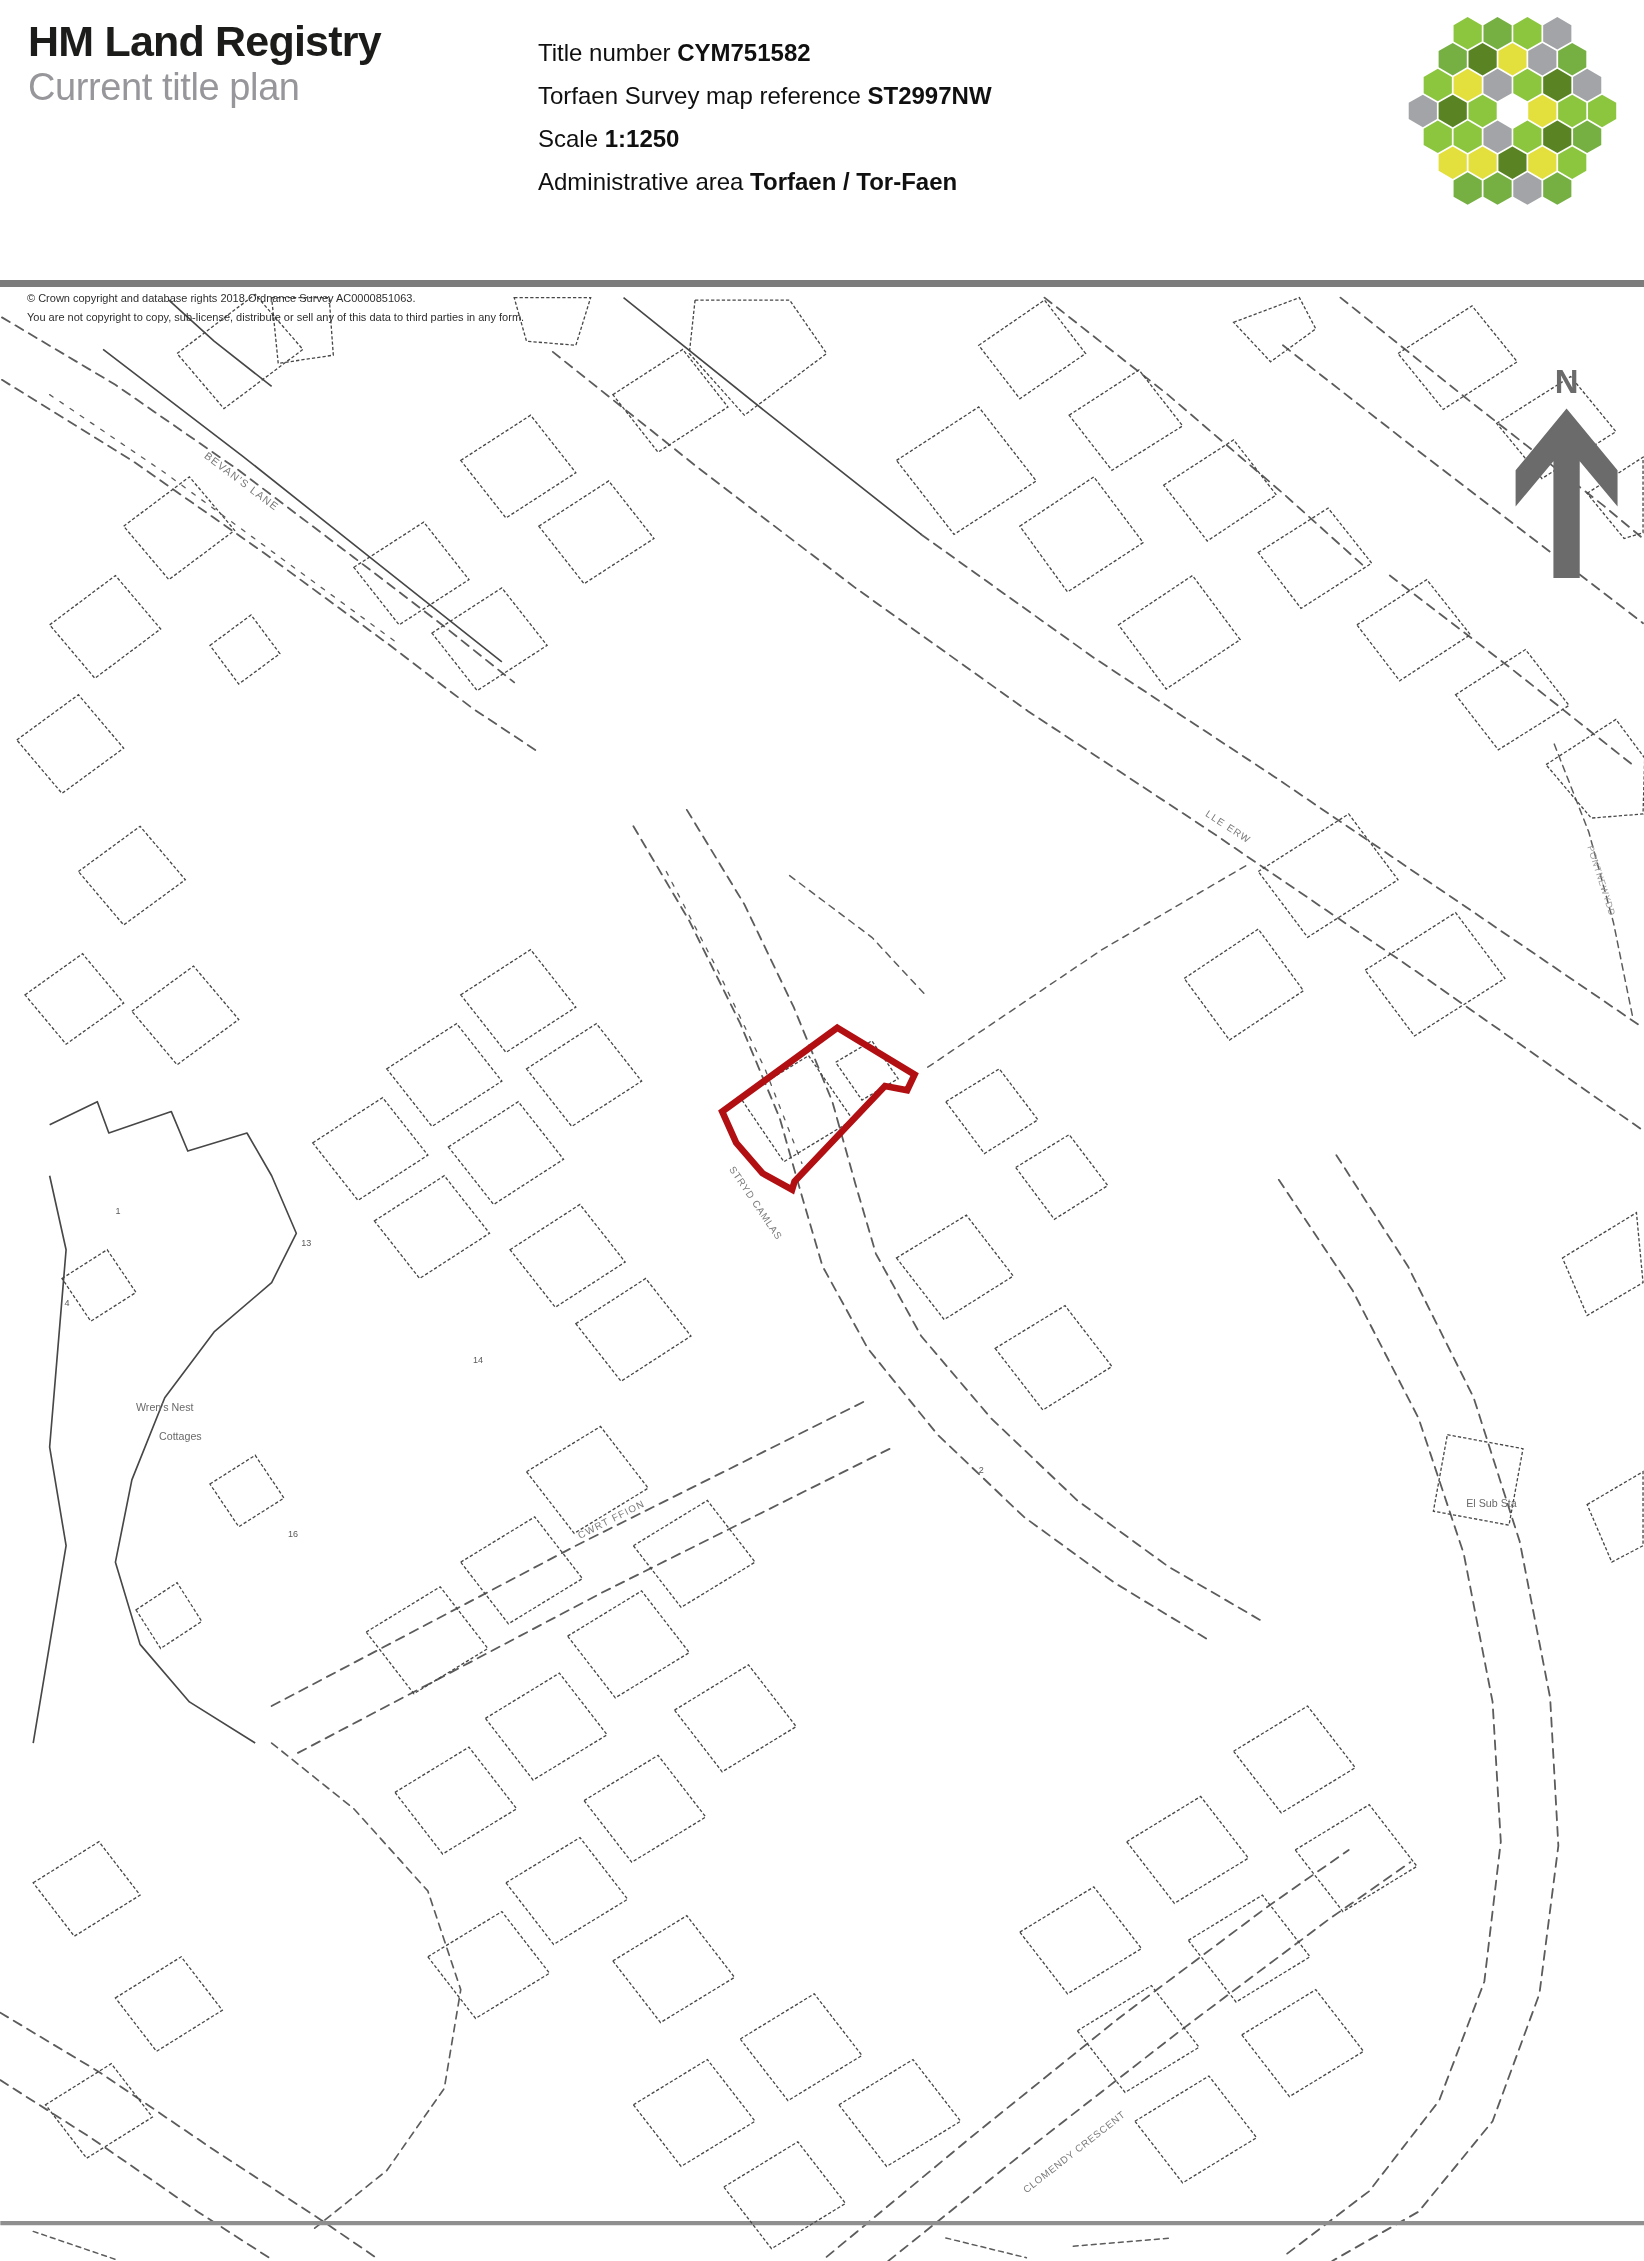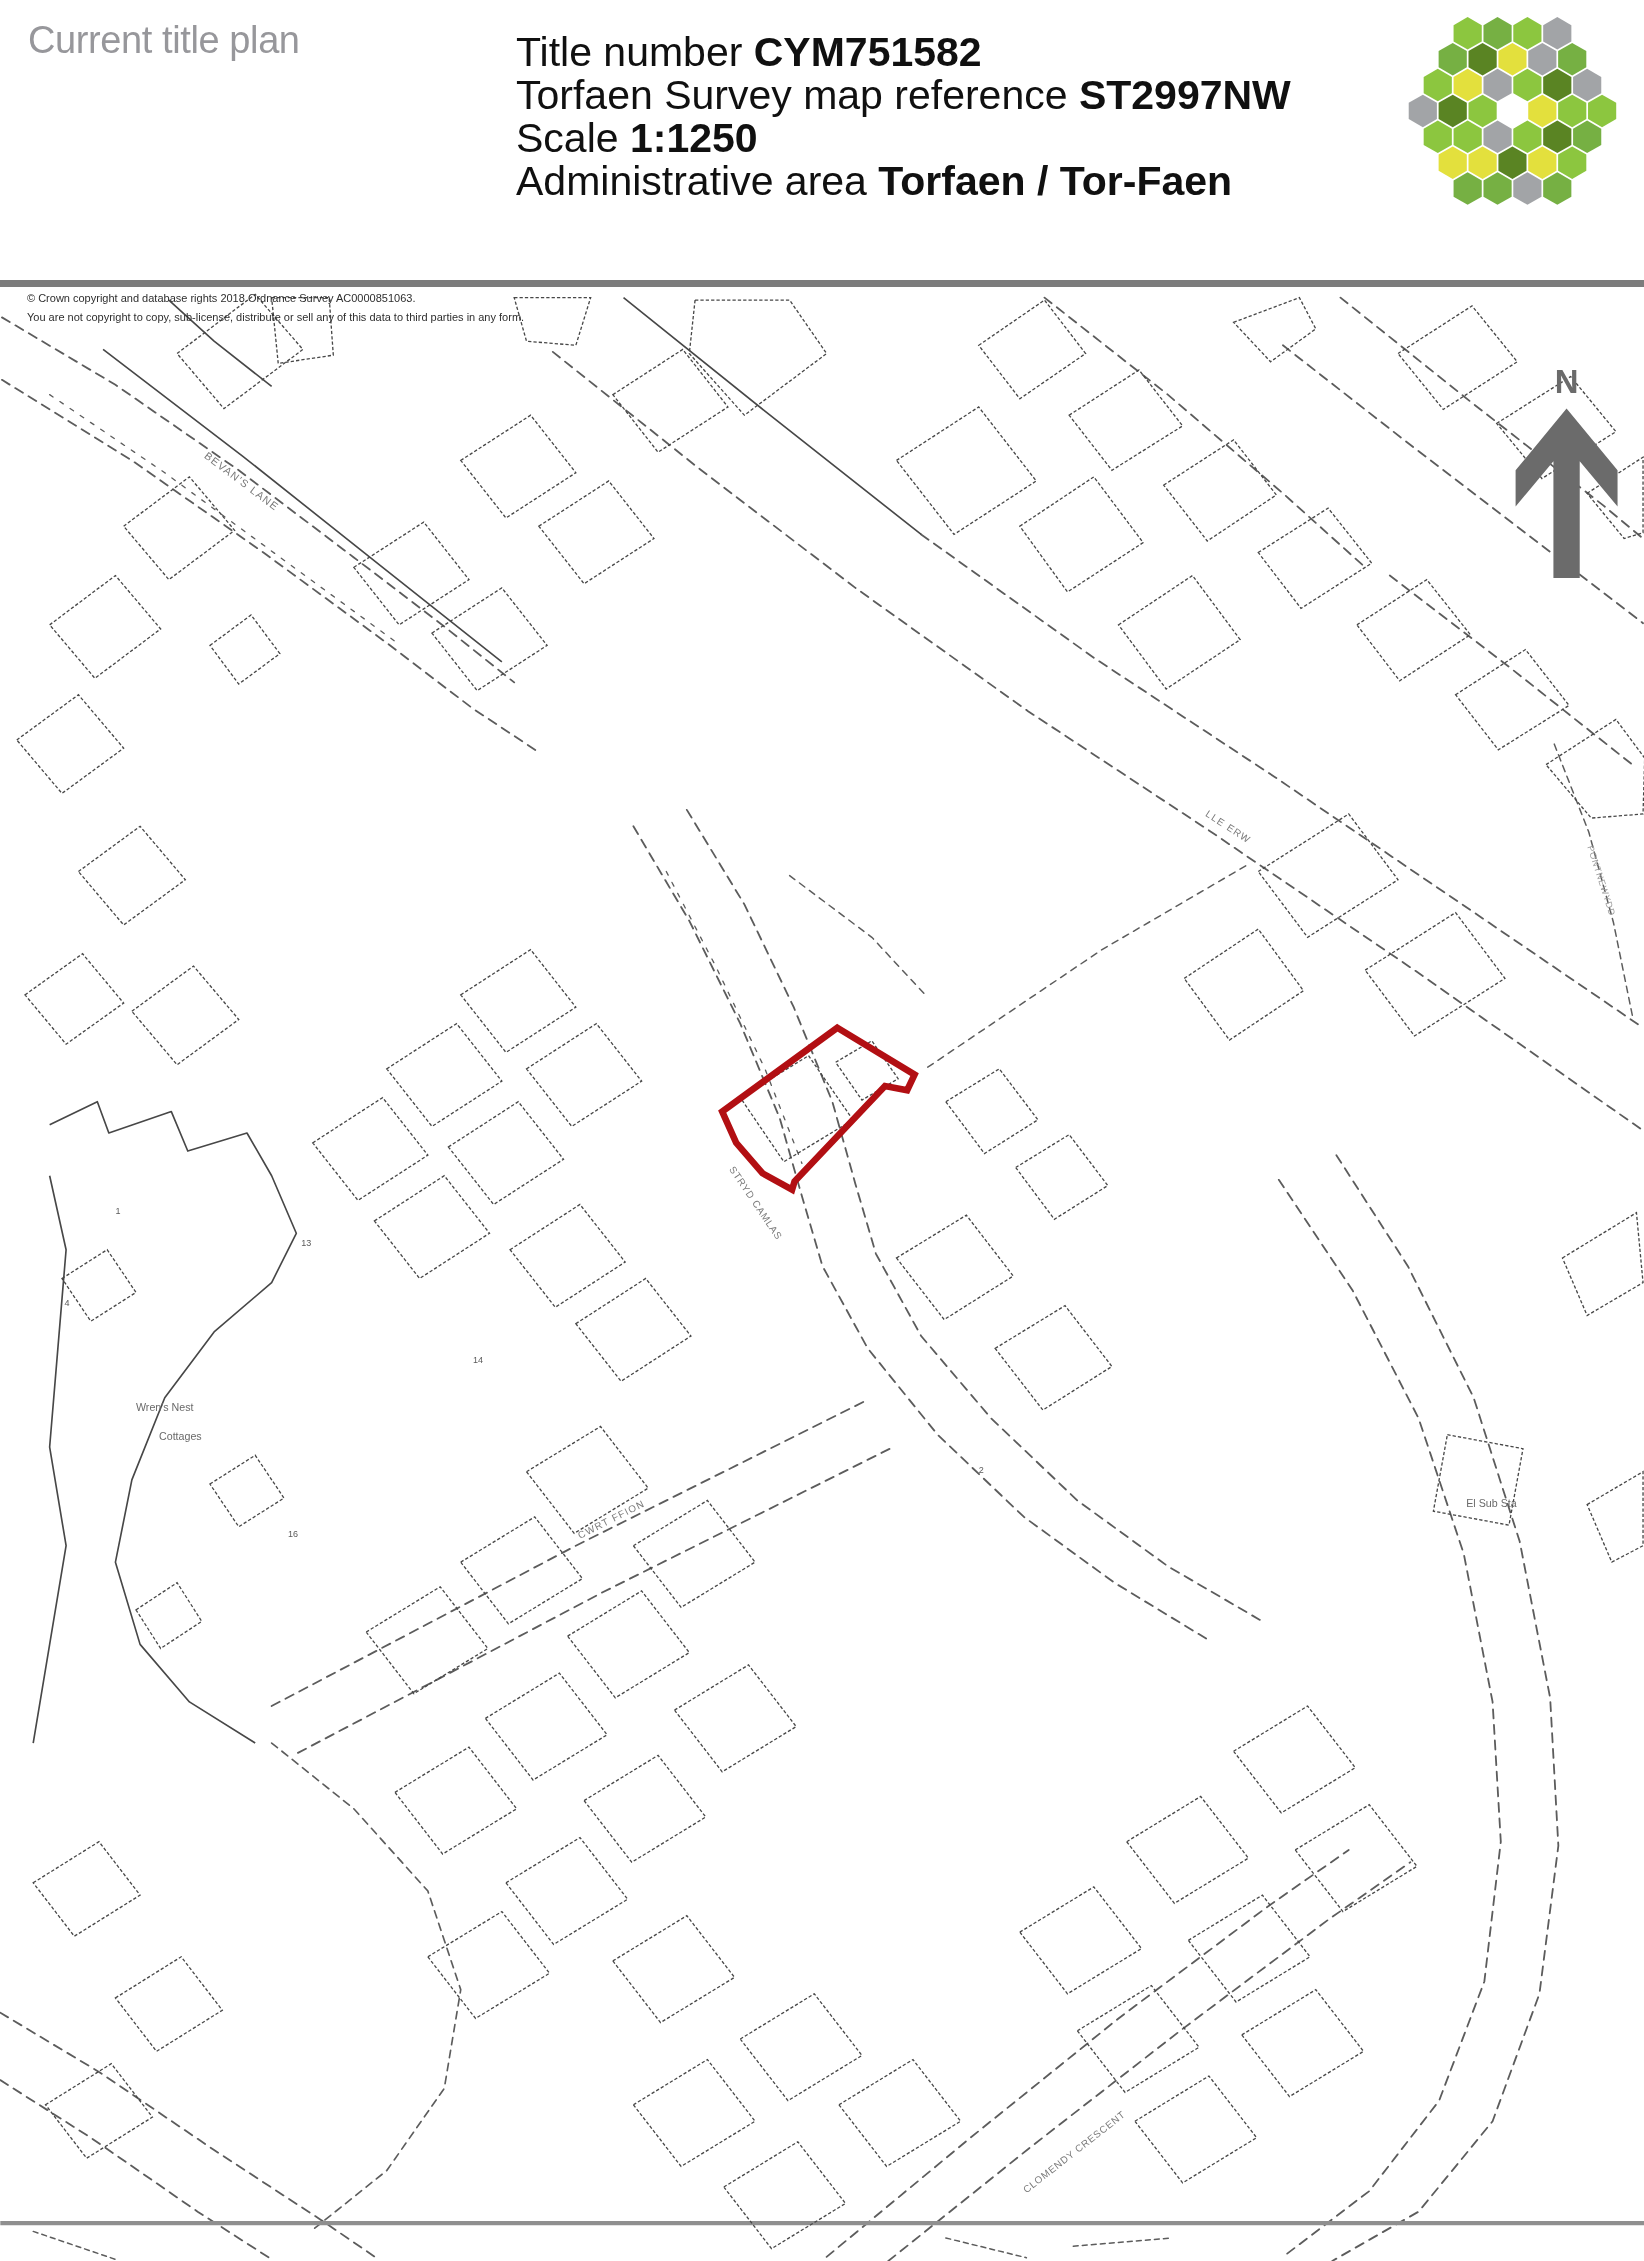--- a/index.html
+++ b/index.html
@@ -3,21 +3,21 @@
 <meta charset="utf-8">
 <style>
   html,body{margin:0;padding:0;background:#e9e9e9;}
   .page{position:relative;width:1645px;height:2261px;background:#ffffff;overflow:hidden;
         font-family:"Liberation Sans", sans-serif;}
   #plan-svg{position:absolute;left:0;top:0;width:1645px;height:2261px;z-index:1;}
   header{position:absolute;left:0;top:0;width:1645px;height:280px;z-index:3;background:#ffffff;}
   .brand{position:absolute;left:28px;top:18px;}
   .brand-1{font-size:43px;font-weight:600;letter-spacing:-0.8px;color:#1c1c1b;line-height:1.1;}
   .brand-2{font-size:38px;font-weight:400;letter-spacing:-0.4px;color:#97979b;line-height:1.2;margin-top:0;}
-  .info{position:absolute;left:516px;top:31px;font-size:41px;color:#101010;line-height:43px;}
+  .info{position:absolute;left:538px;top:31px;font-size:24px;color:#101010;line-height:43px;}
   .info .v{font-weight:700;}
   .divider{position:absolute;left:0;top:280px;width:1645px;height:6.6px;background:#7c7c7c;z-index:3;}
   .copyright{position:absolute;left:27px;top:289px;z-index:3;color:#2e2e2e;font-size:11px;line-height:19px;}
   .logo-box{position:absolute;left:1398px;top:0;width:247px;height:230px;z-index:4;}
 </style>
 </head>
 <body>
 
 <div class="page">
 
@@ -151,20 +151,21 @@
       <text x="366" y="1516" fill="#5a5a5a" font-size="11" letter-spacing="0" font-family="&quot;Liberation Sans&quot;, sans-serif">13</text>
       <text x="575" y="1658" fill="#5a5a5a" font-size="11" letter-spacing="0" font-family="&quot;Liberation Sans&quot;, sans-serif">14</text>
       <text x="350" y="1870" fill="#5a5a5a" font-size="11" letter-spacing="0" font-family="&quot;Liberation Sans&quot;, sans-serif">16</text>
       <text x="1190" y="1792" fill="#5a5a5a" font-size="11" letter-spacing="0" font-family="&quot;Liberation Sans&quot;, sans-serif">2</text>
       <path d="M1905,497 L1967,572 L1967,616 L1921,561 L1921,703 L1889,703 L1889,561 L1843,616 L1843,572 Z" fill="#6b6b6b"></path>
       <text x="1905" y="478" fill="#6b6b6b" font-size="40" font-weight="bold" text-anchor="middle" font-family="&quot;Liberation Sans&quot;, sans-serif">N</text>
     </svg>
 
   <header>
     <div class="brand">
+      <div class="brand-1">HM Land Registry</div>
       <div class="brand-2">Current title plan</div>
     </div>
     <div class="info">
       <div><span>Title number </span><span class="v">CYM751582</span></div>
       <div><span>Torfaen Survey map reference </span><span class="v">ST2997NW</span></div>
       <div><span>Scale </span><span class="v">1:1250</span></div>
       <div><span>Administrative area </span><span class="v">Torfaen / Tor-Faen</span></div>
     </div>
     <svg class="logo-box" viewBox="1700 0 300 280" xmlns="http://www.w3.org/2000/svg" id="logo-svg">
         <polygon points="1747.0,125.1 1747.0,144.9 1729.9,154.8 1712.7,144.9 1712.7,125.1 1729.9,115.2" fill="#a2a4a7"></polygon>

